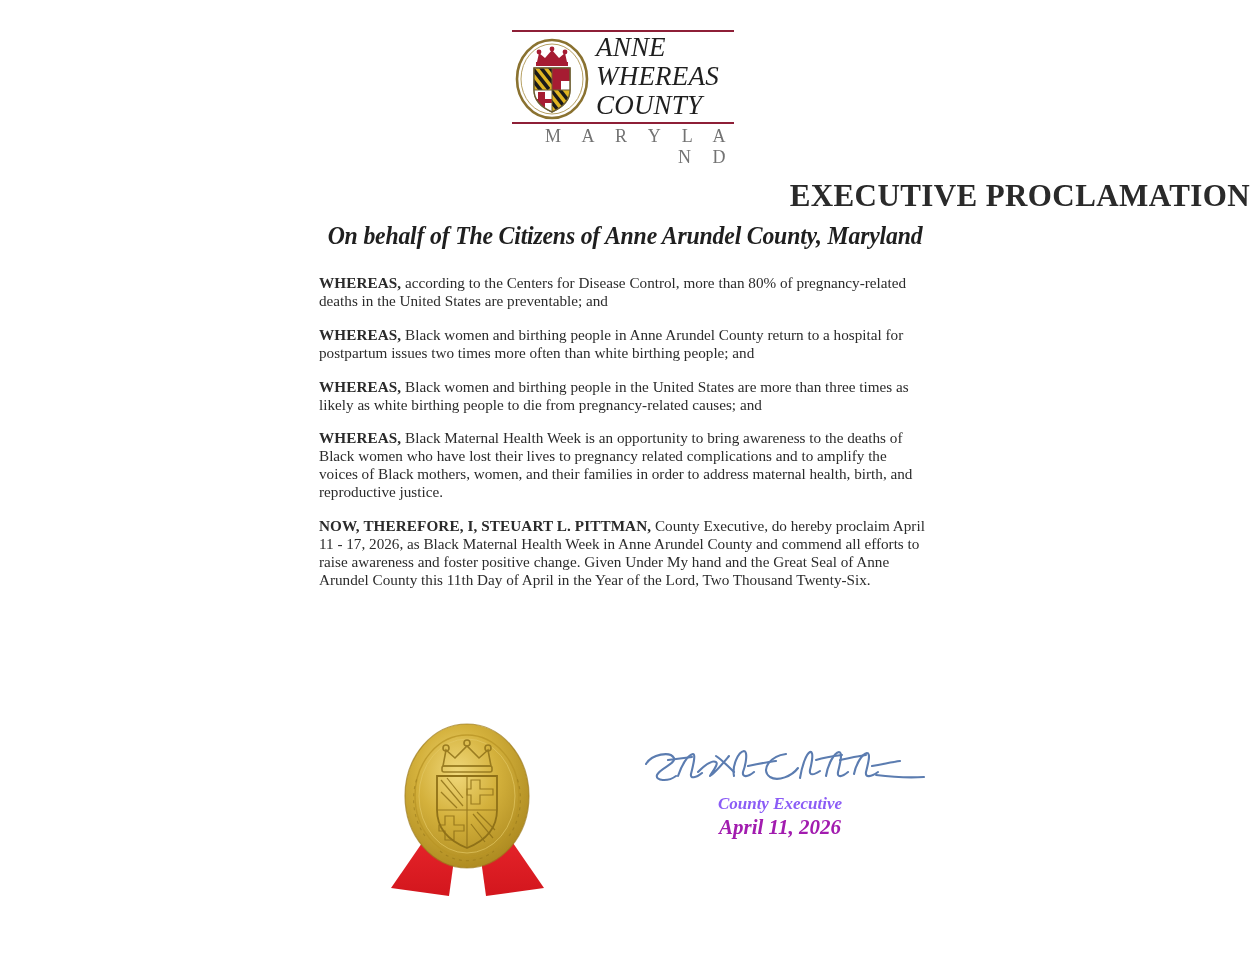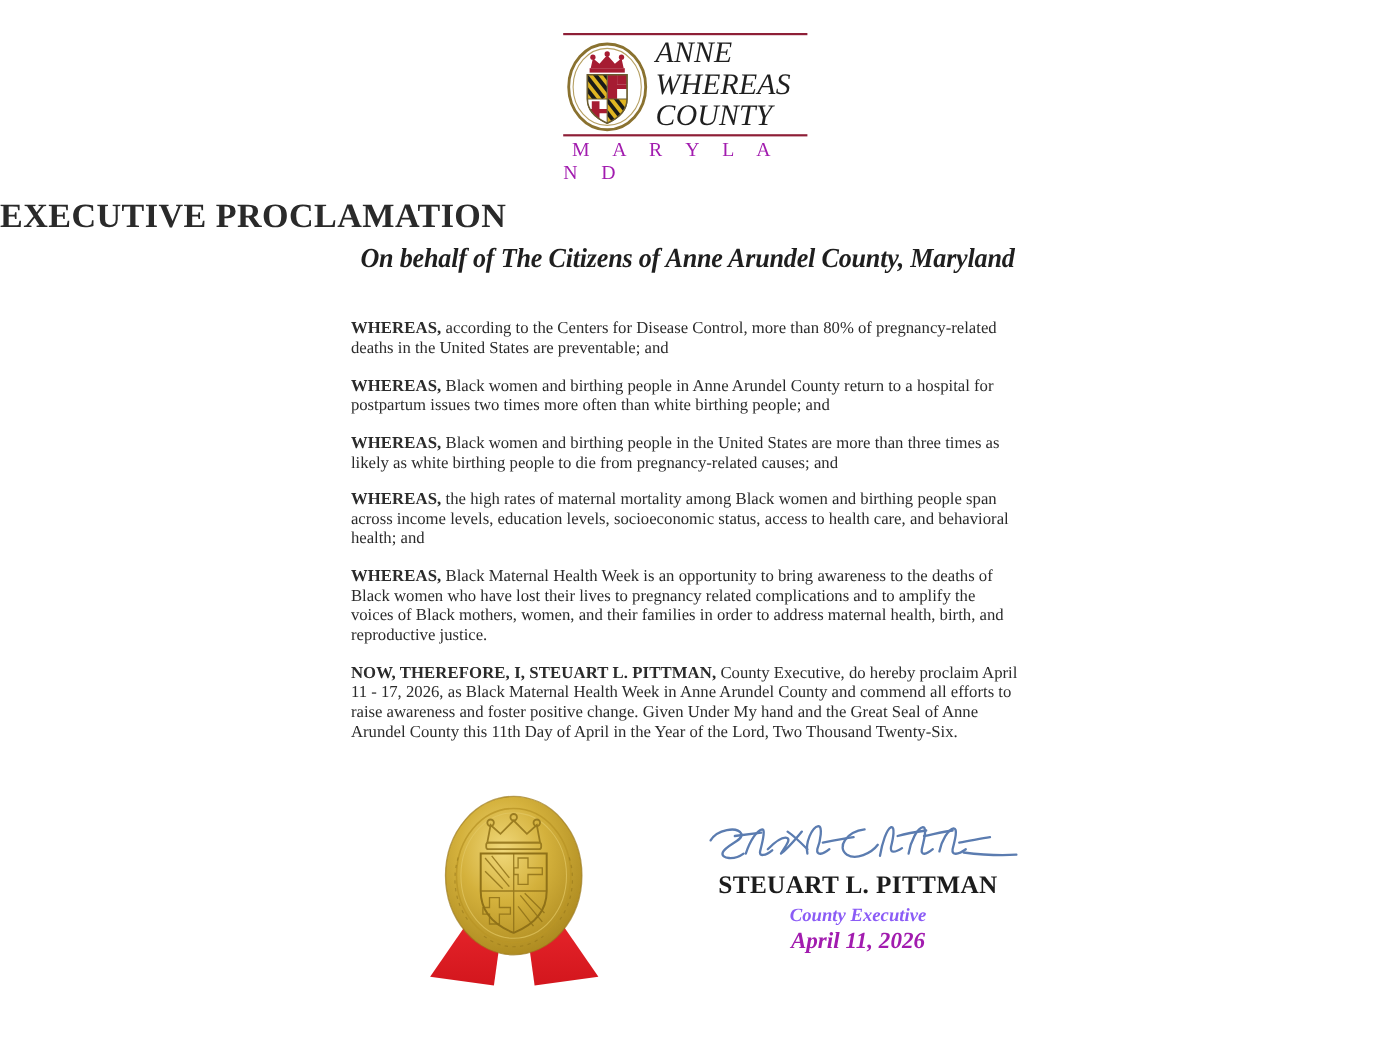--- a/index.html
+++ b/index.html
@@ -59,34 +59,34 @@
     letter-spacing: 0.2px;
     color: #1f1f1f;
     white-space: nowrap;
     font-style: italic;
   }
   .logo-maryland {
     position: absolute;
     left: 0px;
     top: 96px;
     width: 222px;
-    text-align: left;
+    text-align: right;
     font-size: 18px;
     letter-spacing: 8.5px;
-    color: #a21caf;
+    color: #737373;
     text-indent: 8px;
   }
 
   
   .doc-title {
     position: absolute;
     left: 0;
     top: 178px;
     width: 1250px;
-    text-align: left;
+    text-align: right;
     font-size: 31px;
     font-weight: bold;
     letter-spacing: 0.4px;
     color: #2a2a2a;
   }
   .doc-subtitle {
     position: absolute;
     left: 0;
     top: 222px;
     width: 1250px;
@@ -104,21 +104,21 @@
     position: absolute;
     left: 319px;
     top: 274px;
     width: 608px;
   }
   .clause {
     font-size: 15.2px;
     line-height: 17.9px;
     color: #2b2b2b;
     text-align: left;
-    margin: 16px 0 16px 0;
+    margin: 0 0 16px 0;
   }
   .clause:last-child { margin-bottom: 0; }
   .clause .lead {
     font-weight: bold;
     letter-spacing: 0.1px;
   }
 
   
   .seal-wrap {
     position: absolute;
@@ -247,23 +247,20 @@
   <p class="clause">
     <span class="lead">WHEREAS,</span><span> according to the Centers for Disease Control, more than 80% of pregnancy-related deaths in the United States are preventable; and</span>
   </p>
   <p class="clause">
     <span class="lead">WHEREAS,</span><span> Black women and birthing people in Anne Arundel County return to a hospital for postpartum issues two times more often than white birthing people; and</span>
   </p>
   <p class="clause">
     <span class="lead">WHEREAS,</span><span> Black women and birthing people in the United States are more than three times as likely as white birthing people to die from pregnancy-related causes; and</span>
   </p>
   <p class="clause">
-    <span class="lead">WHEREAS,</span><span> the high rates of maternal mortality among Black women and birthing people span across income levels, education levels, socioeconomic status, access to health care, and behavioral health; and</span>
-  </p>
-  <p class="clause">
     <span class="lead">WHEREAS,</span><span> Black Maternal Health Week is an opportunity to bring awareness to the deaths of Black women who have lost their lives to pregnancy related complications and to amplify the voices of Black mothers, women, and their families in order to address maternal health, birth, and reproductive justice.</span>
   </p>
   <p class="clause">
     <span class="lead">NOW, THEREFORE, I, STEUART L. PITTMAN,</span><span> County Executive, do hereby proclaim April 11 - 17, 2026, as Black Maternal Health Week in Anne Arundel County and commend all efforts to raise awareness and foster positive change. Given Under My hand and the Great Seal of Anne Arundel County this 11th Day of April in the Year of the Lord, Two Thousand Twenty-Six.</span>
   </p>
 </div>
 
 <div class="seal-wrap">
   <svg width="165" height="190" viewBox="0 0 165 190" xmlns="http://www.w3.org/2000/svg">
     <defs>
@@ -332,16 +329,15 @@
       <path d="M156 12 C140 14, 130 28, 140 35 C148 40, 162 34, 168 26"></path>
       <path d="M170 36 C172 24, 176 12, 180 10 C184 9, 182 20, 180 28 C179 34, 184 33, 190 29"></path>
       <path d="M186 18 C196 15, 204 14, 212 13"></path>
       <path d="M196 34 C198 22, 204 11, 209 10 C213 10, 210 22, 208 30 C207 36, 212 35, 218 30"></path>
       <path d="M210 18 C220 16, 228 14, 236 13"></path>
       <path d="M224 32 C226 22, 232 12, 237 11 C241 11, 238 22, 236 30 C235 36, 241 35, 248 30"></path>
       <path d="M242 24 C254 22, 262 20, 270 19"></path>
       <path d="M246 33 C262 35, 278 36, 294 35"></path>
     </g>
   </svg>
-  <div class="sign-name">STEUART L. PITTMAN</div>
   <div class="sign-role">County Executive</div>
   <div class="sign-date">April 11, 2026</div>
 </div>
 
 </body></html>

